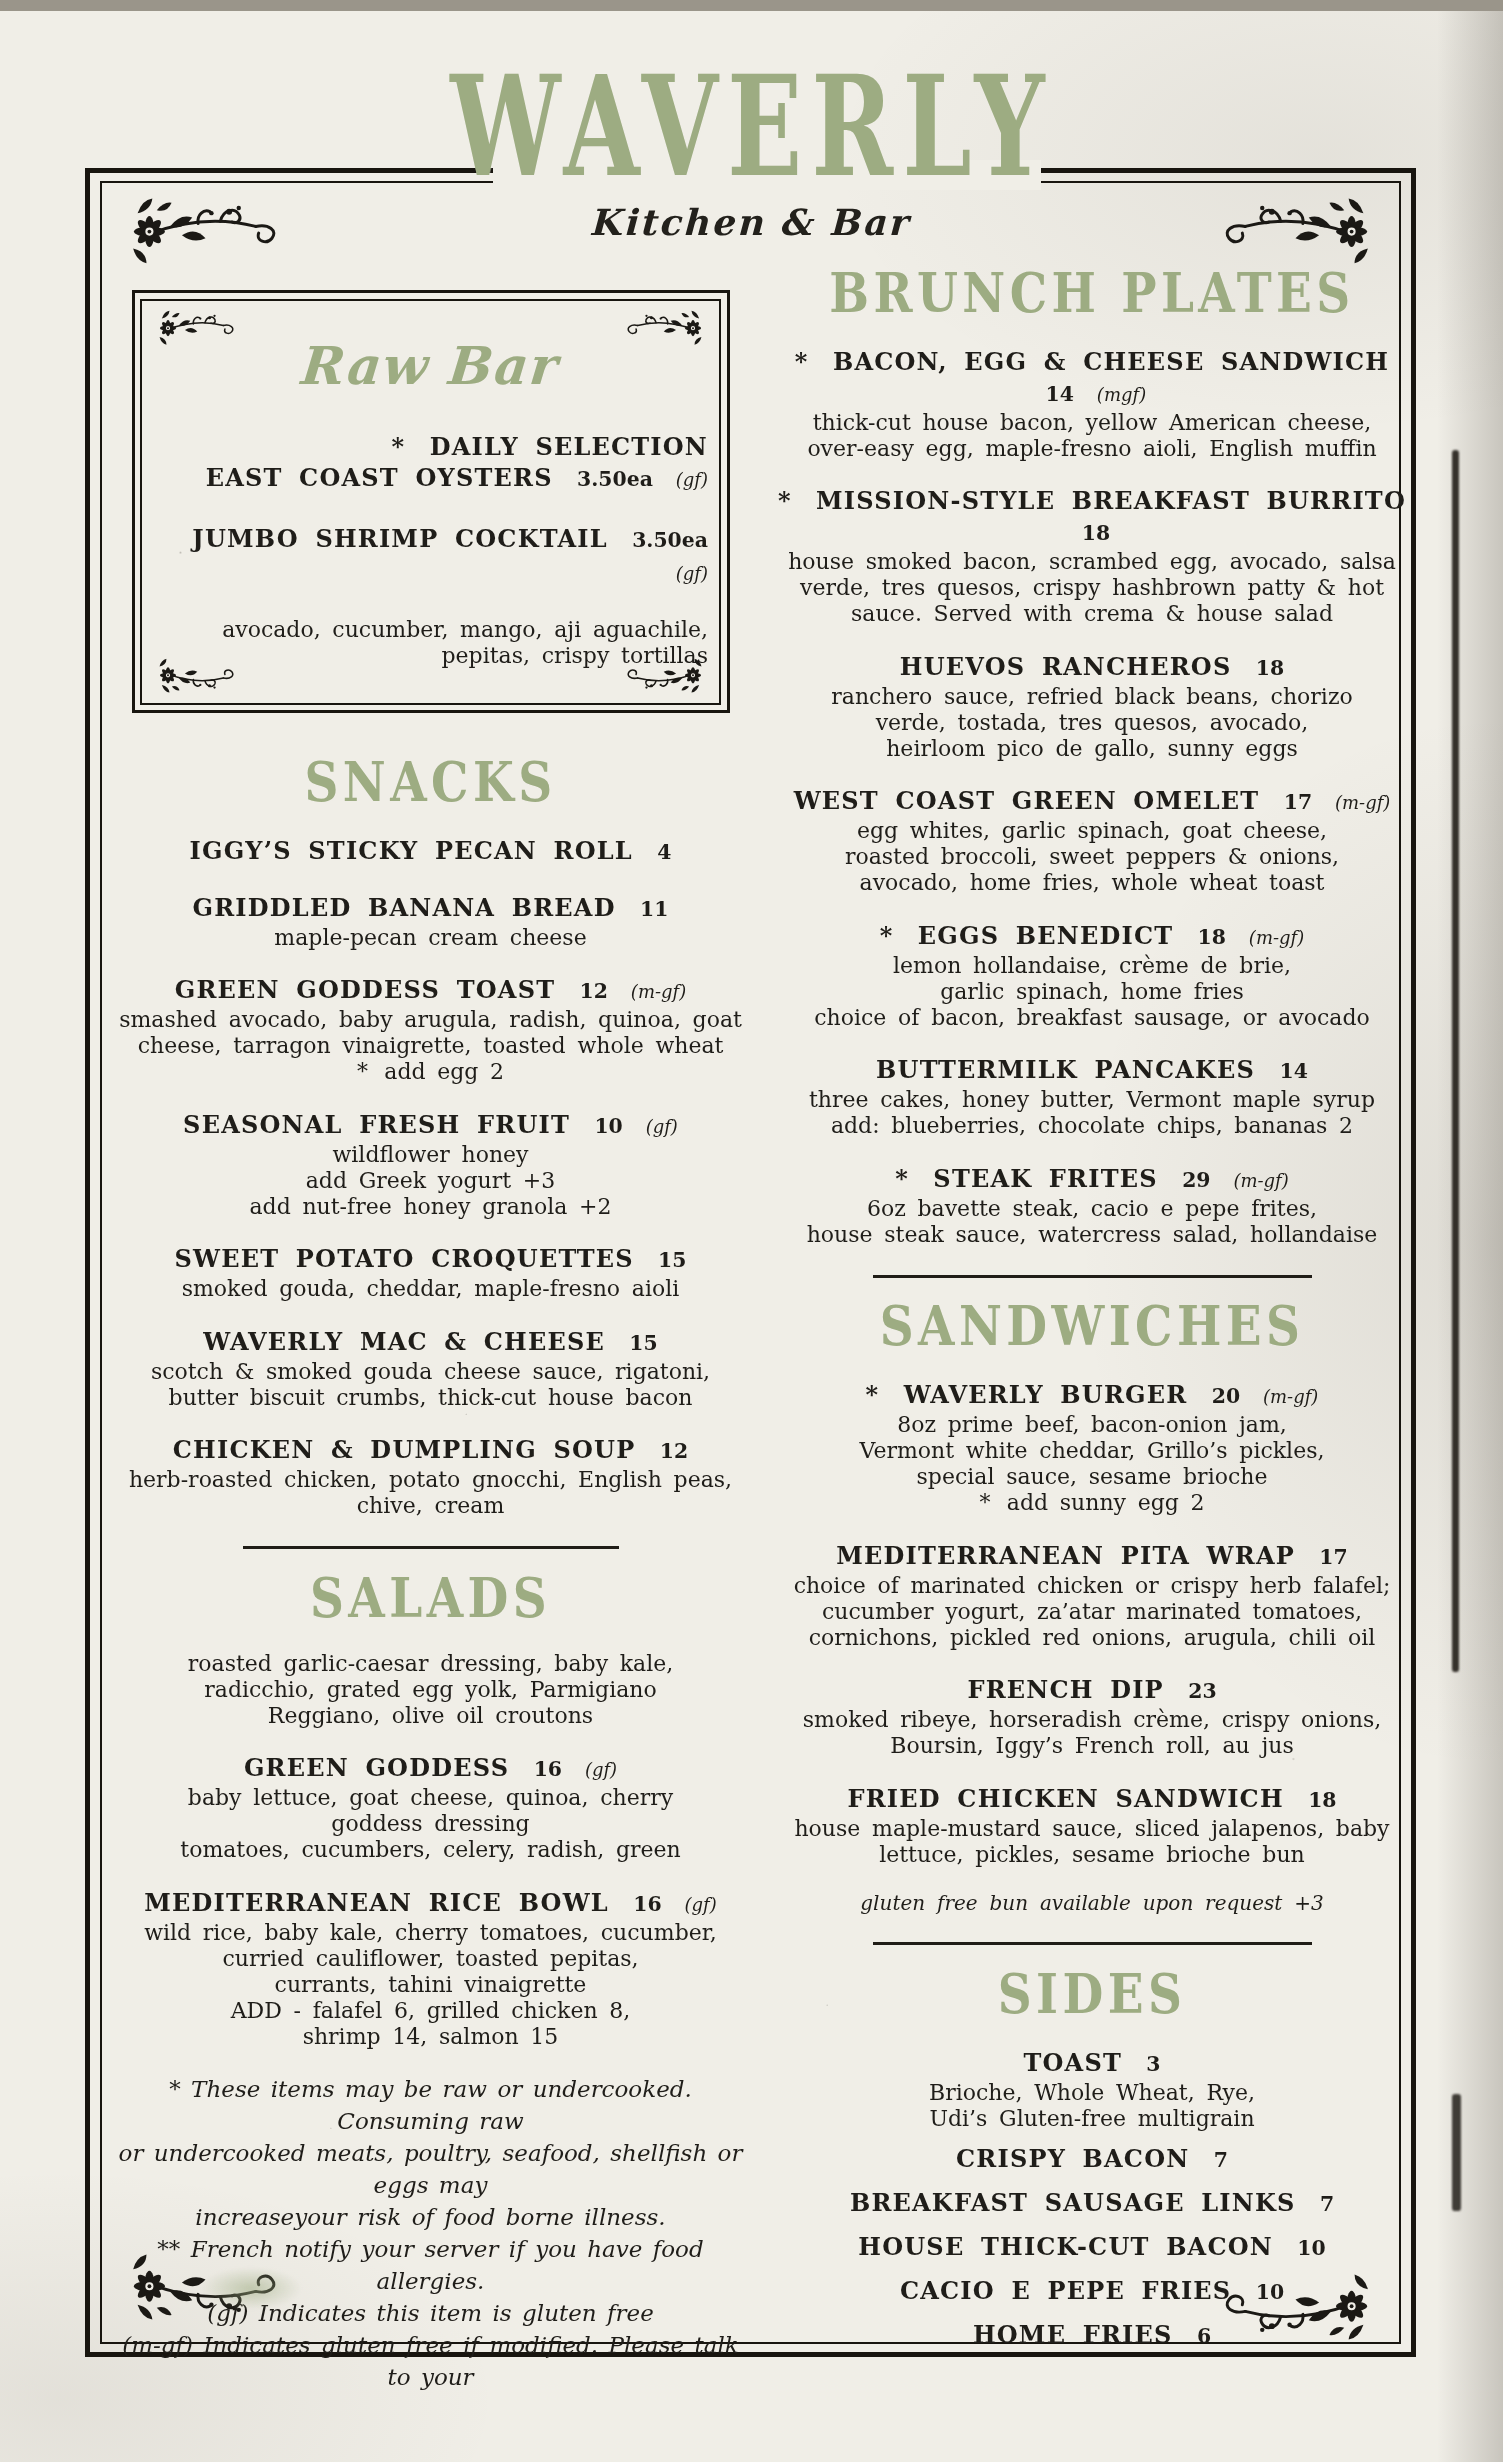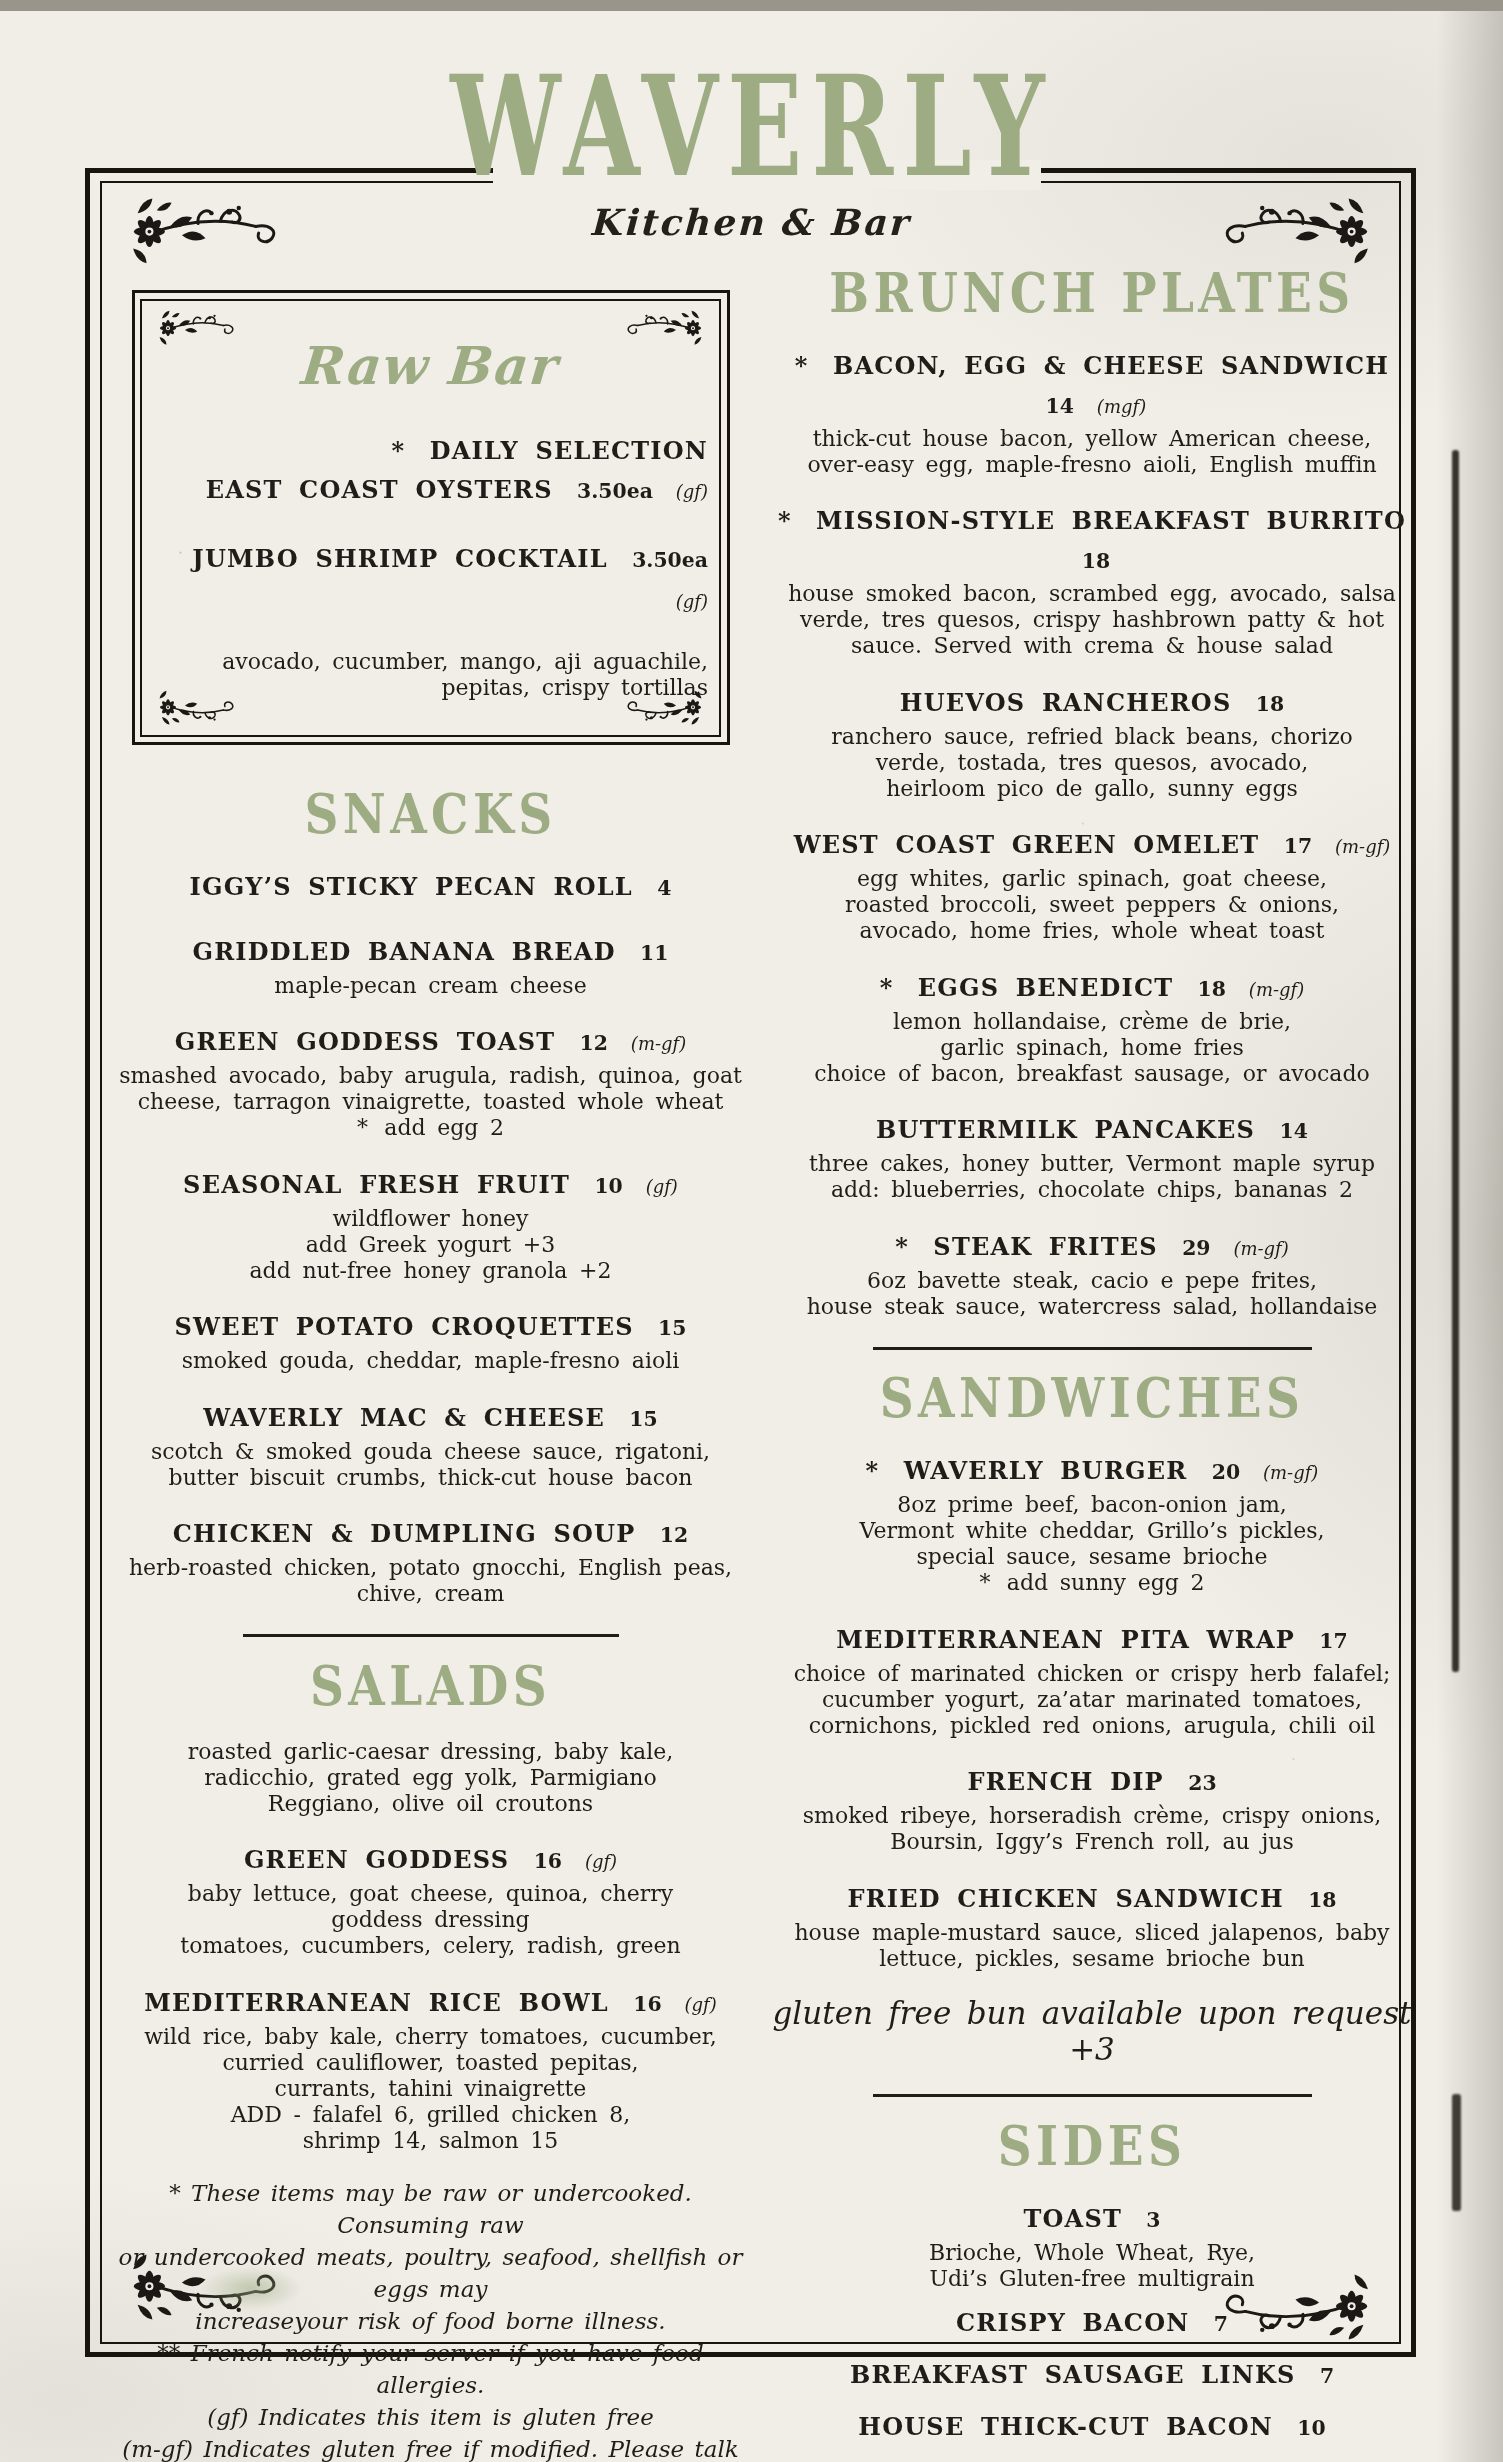--- a/index.html
+++ b/index.html
@@ -44,27 +44,27 @@
   .col-right{left:771px;top:249px;width:642px;}
   
   .heading{
     font-size:50px;line-height:1;font-weight:700;color:var(--green);
     letter-spacing:4.7px;margin:7.8px 0 28px;transform:scale(.94,1.1);
     text-shadow:0.8px 0.8px 0 rgba(240,238,231,.35);
   }
   .item{margin-bottom:23.5px;}
   .item.compact{margin-bottom:11px;}
   .line{font-size:22px;line-height:26px;word-spacing:4.7px;}
-  .line-title{font-size:24px;line-height:39px;font-weight:700;letter-spacing:1.2px;word-spacing:7px;}
+  .line-title{font-size:24px;line-height:31px;font-weight:700;letter-spacing:1.2px;word-spacing:7px;}
   .seg{display:inline;}
   .seg-price{font-size:20.4px;letter-spacing:0;margin-left:7.8px;font-weight:700;}
   .seg-tag{font-size:18px;font-style:italic;font-weight:400;letter-spacing:0;word-spacing:1.6px;margin-left:6.3px;}
   .seg-ast{margin-right:7.8px;font-weight:700;}
   .line-desc .seg-ast{font-weight:400;margin-right:4.7px;}
-  .note{font-style:italic;font-size:31px;word-spacing:5.5px;margin:4.7px 0 0;}
+  .note{font-style:italic;font-size:20px;word-spacing:5.5px;margin:4.7px 0 0;}
   .divider{width:392px;border:0;border-top:3.1px solid #201d17;margin:27px auto 23.5px;}
   .col-left .divider{width:376px;}
   .col-right .divider{width:439px;}
   .footer{margin-top:19px;font-style:italic;font-size:23px;line-height:32px;word-spacing:3.1px;position:relative;z-index:4;}
   
   .rawbar{width:598px;margin:0 auto 44px;border:3.9px solid #18150f;padding:5.5px;position:relative;background:transparent;}
   .rawbar-inner{border:2.3px solid #18150f;padding:20.4px 11px 34px;position:relative;}
   .rawbar-heading{
     font-size:52px;line-height:1;font-style:italic;font-weight:700;color:var(--green);
     letter-spacing:1.6px;margin:19px 0 39px;transform:skewX(-6deg);

